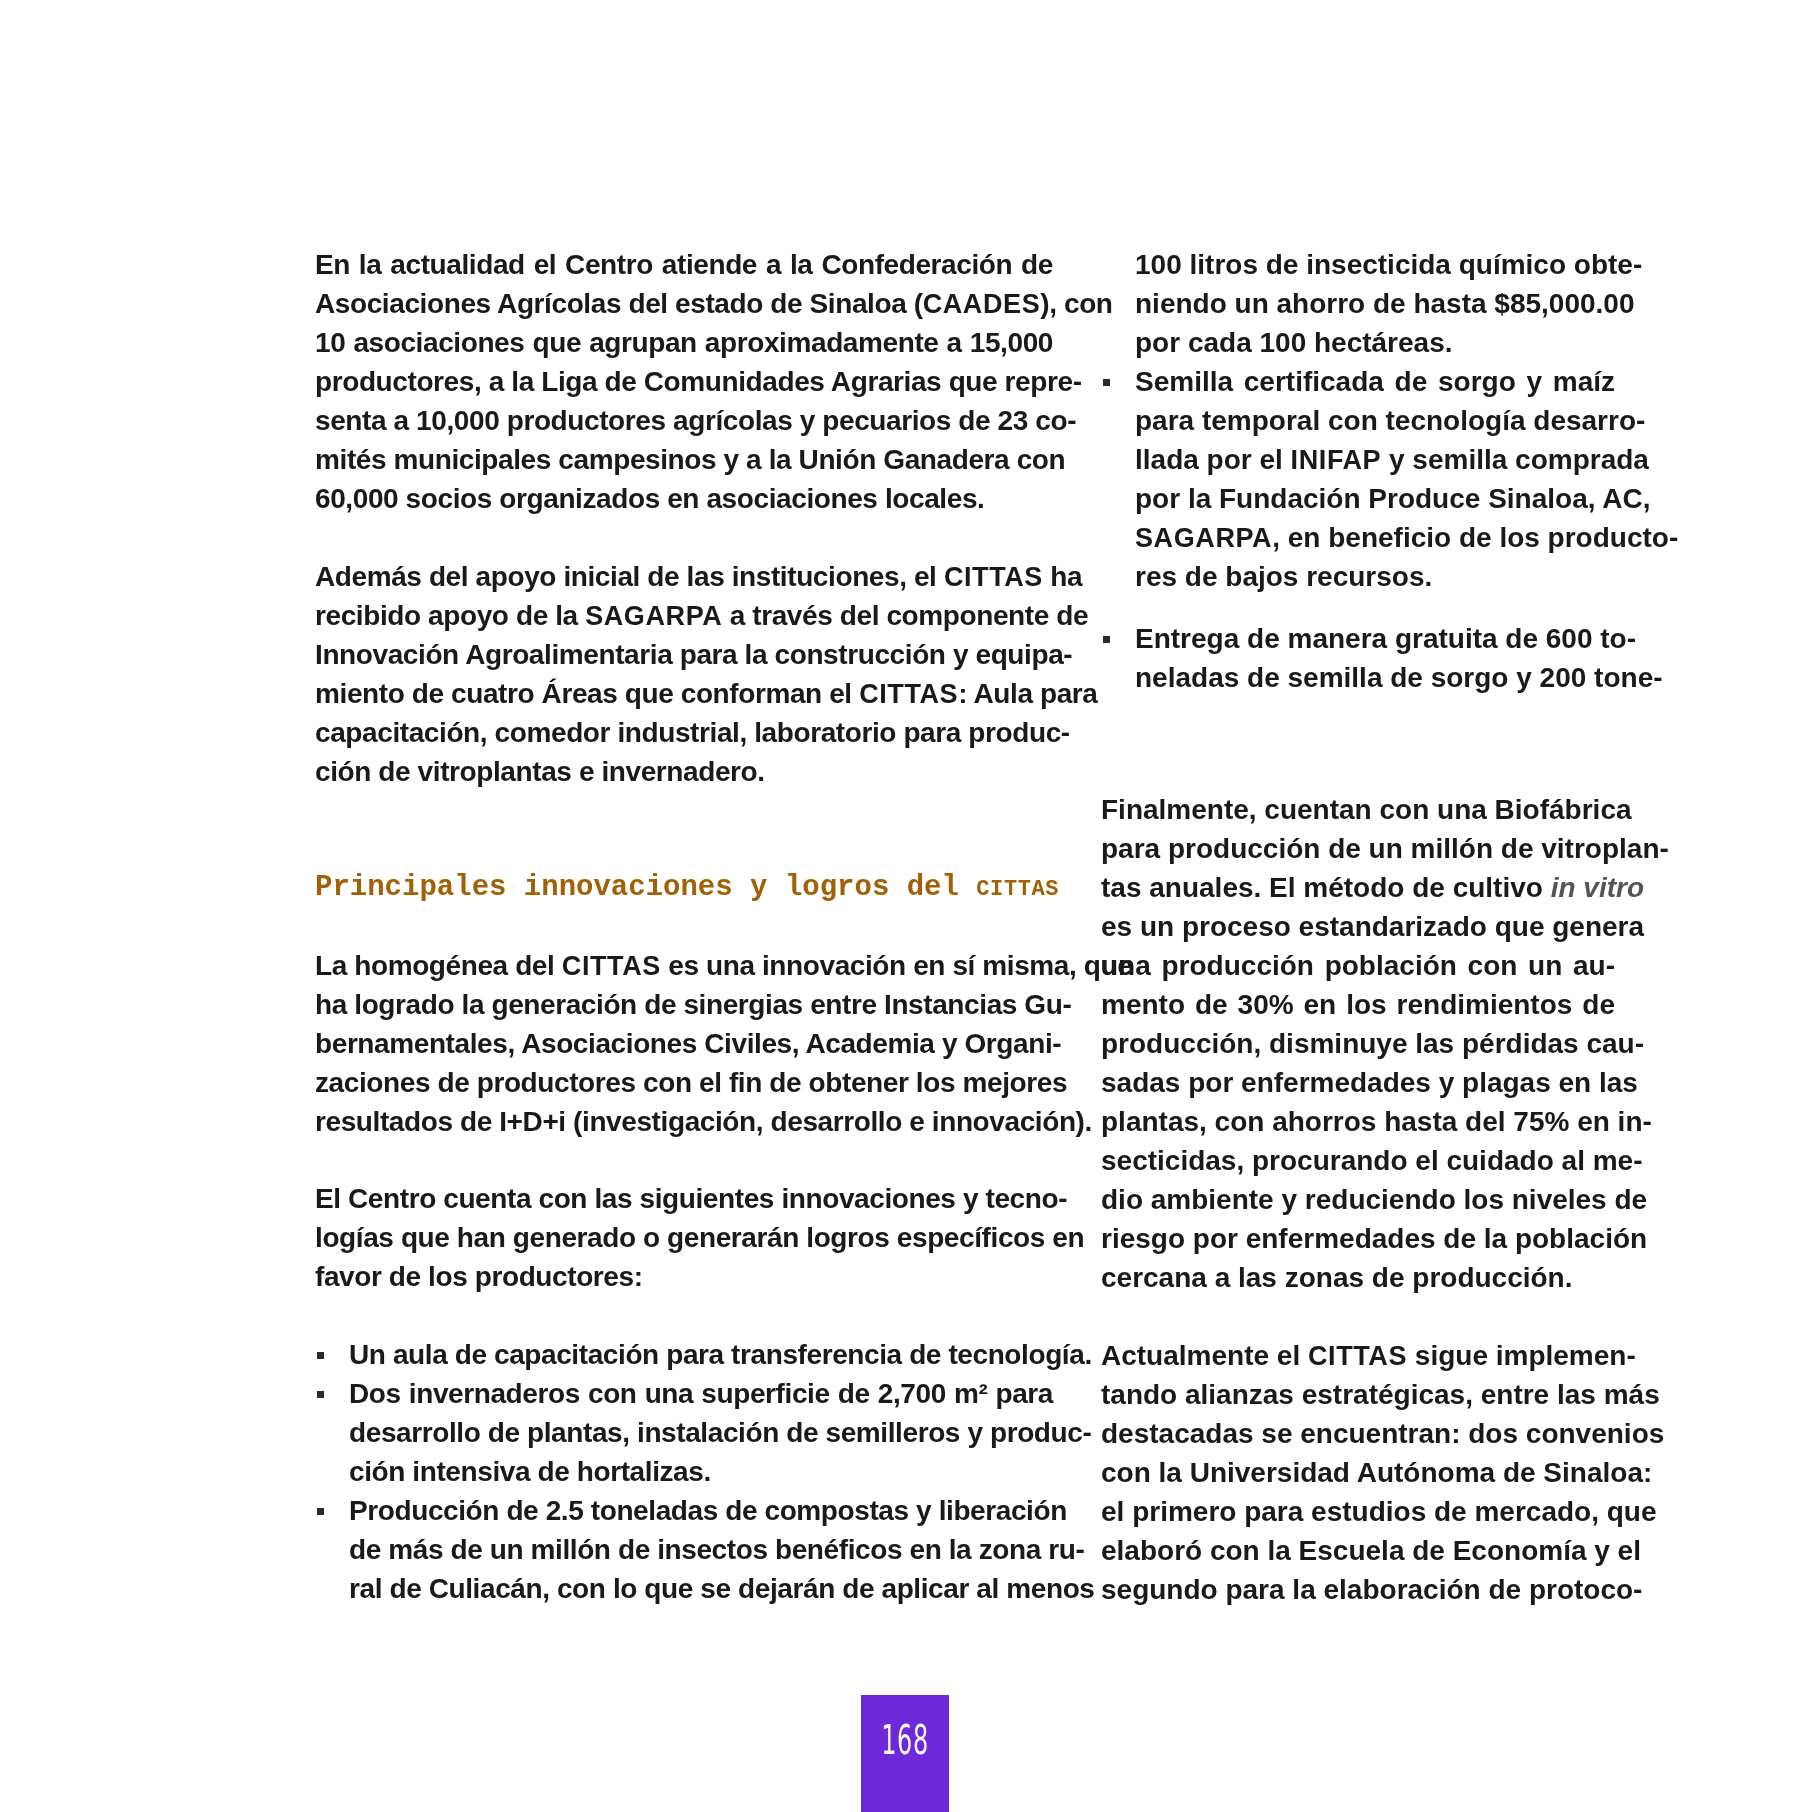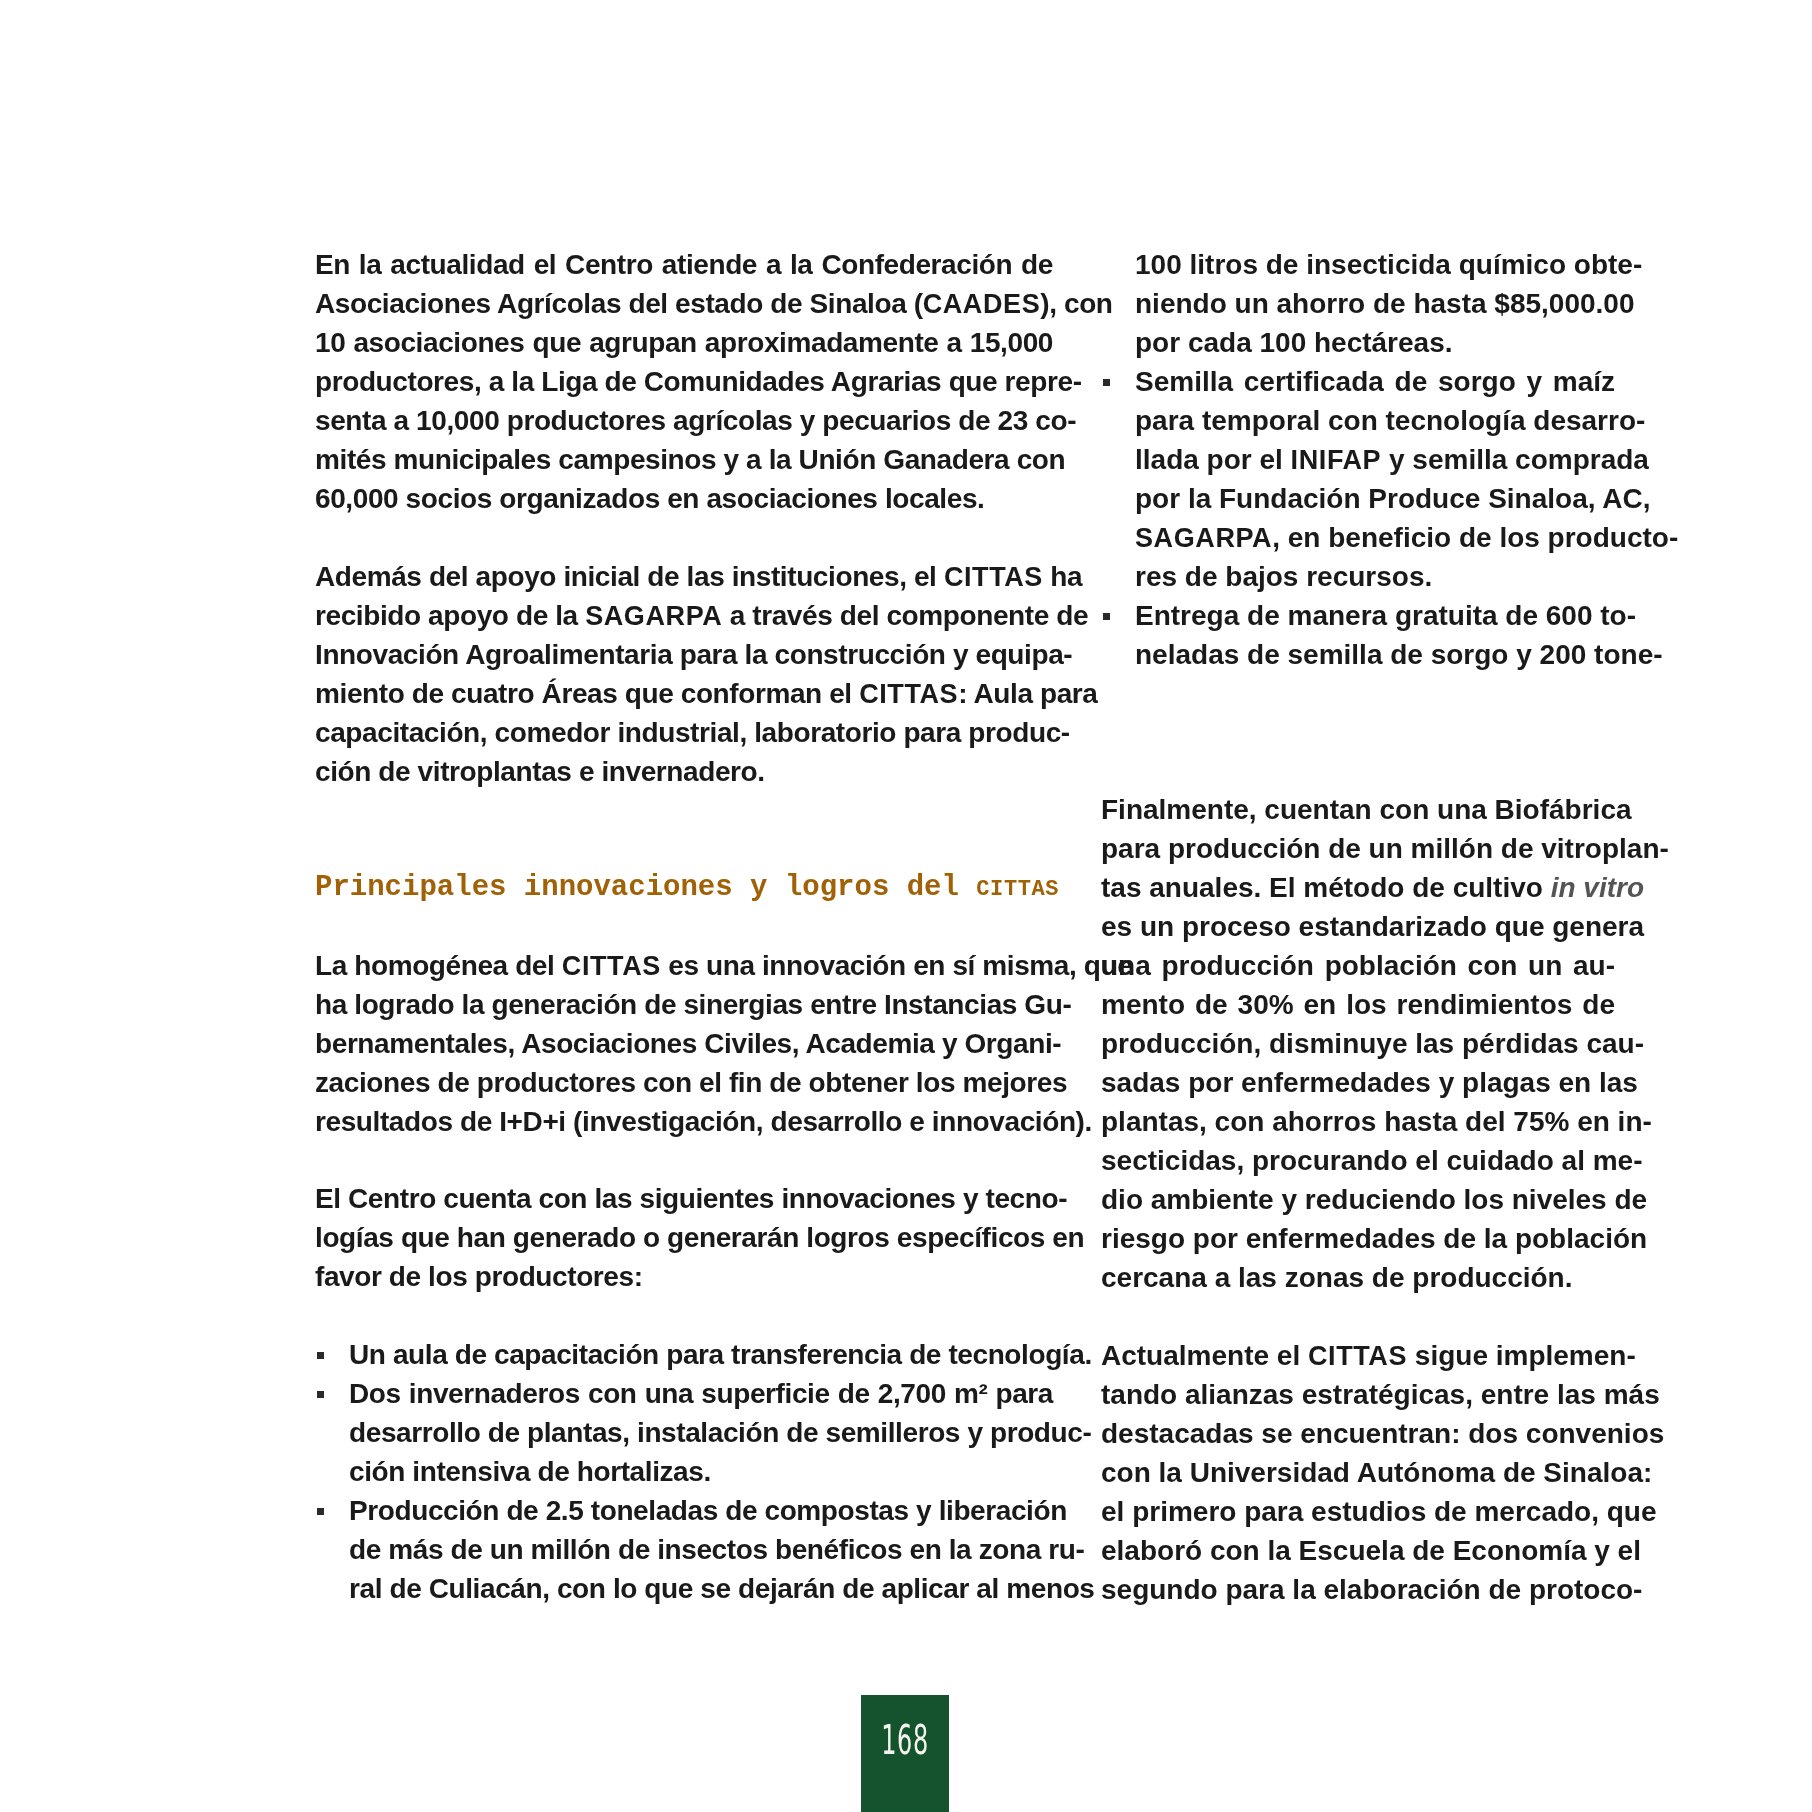--- a/index.html
+++ b/index.html
@@ -14,21 +14,21 @@
   .left .line { letter-spacing: -0.4px; }
   .sc { font-size: 27px; letter-spacing: 0.6px; }
   .it { font-style: italic; color: #555; }
   .block { position: absolute; }
   .bullet-row { position: relative; }
   .bullet-mark { position: absolute; width: 7px; height: 7px; background: #2a2a2a; }
   .heading { position: absolute; left: 315px; top: 868px; font-size: 29px; font-weight: bold;
              color: #a16207; line-height: 40px; white-space: nowrap; font-family: Liberation Mono, monospace; }
   .heading .sc { font-size: 22px; letter-spacing: 0.6px; font-weight: bold; }
   .page-box { position: absolute; left: 861px; top: 1695px; width: 88px; height: 117px;
-              background: #14532d; }
+              background: #6d28d9; }
   .page-num { position: absolute; left: 0; top: 22px; width: 88px; text-align: center;
               color: #f4f4ef; font-size: 40px; font-family: "DejaVu Sans", sans-serif;
               font-weight: normal; transform: scaleX(0.6); letter-spacing: 1px; }
 </style>
 </head>
 <body>
 
 <div class="col left block" style="top:245px;">
     <div class="line"><span>En la actualidad el Centro atiende a la Confederación de</span></div>
     <div class="line"><span>Asociaciones Agrícolas del estado de Sinaloa (</span><span class="sc">CAADES</span><span>), con</span></div>
@@ -92,21 +92,21 @@
 <div class="col right block" style="top:362px;">
     <div class="bullet-row" style="padding-left: 34px;">
       <span class="bullet-mark" style="left: 2px; top: 17px;"></span>
       <div class="line"><span>Semilla certificada de sorgo y maíz</span></div>
       <div class="line"><span>para temporal con tecnología desarro-</span></div>
       <div class="line"><span>llada por el </span><span class="sc">INIFAP</span><span> y semilla comprada</span></div>
       <div class="line"><span>por la Fundación Produce Sinaloa, AC,</span></div>
       <div class="line"><span class="sc">SAGARPA</span><span>, en beneficio de los producto-</span></div>
       <div class="line last"><span>res de bajos recursos.</span></div>
     </div>
-    <div class="bullet-row" style="padding-left: 34px;">
+    <div class="bullet-row" style="padding-left: 34px; margin-top: 23px;">
       <span class="bullet-mark" style="left: 2px; top: 17px;"></span>
       <div class="line"><span>Entrega de manera gratuita de 600 to-</span></div>
       <div class="line"><span>neladas de semilla de sorgo y 200 tone-</span></div>
     </div>
   </div>
 
 <div class="col right block" style="top:790px;">
     <div class="line"><span>Finalmente, cuentan con una Biofábrica</span></div>
     <div class="line"><span>para producción de un millón de vitroplan-</span></div>
     <div class="line"><span>tas anuales. El método de cultivo </span><span class="it">in vitro</span></div>

